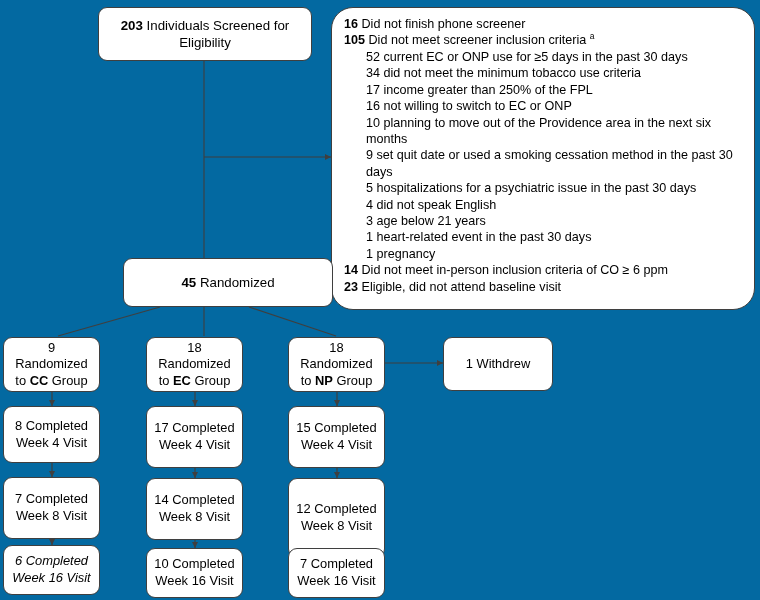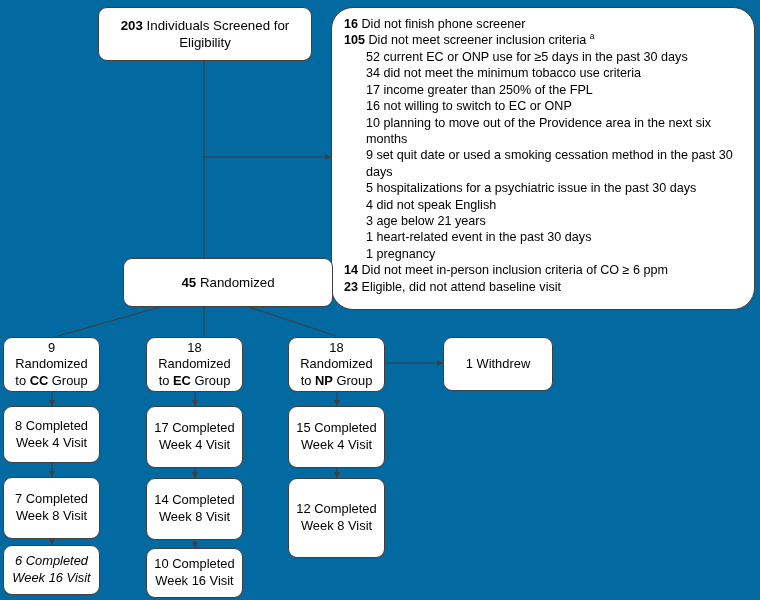--- a/index.html
+++ b/index.html
@@ -187,14 +187,17 @@
       <div>Randomized</div>
       <div><span>to </span><span class="b">NP</span><span> Group</span></div>
     </div>
   </div>
   <div class="box vbox" style="left:288px; top:406px; width:97px; height:62px;">
     <div class="inner">15 Completed Week 4 Visit</div>
   </div>
   <div class="box vbox" style="left:288px; top:478px; width:97px; height:80px;">
     <div class="inner">12 Completed Week 8 Visit</div>
   </div>
+  <div class="box vbox" style="left:288px; top:548px; width:97px; height:50px;">
+    <div class="inner">7 Completed Week 16 Visit</div>
+  </div>
 
 </div>
 
 </body></html>

